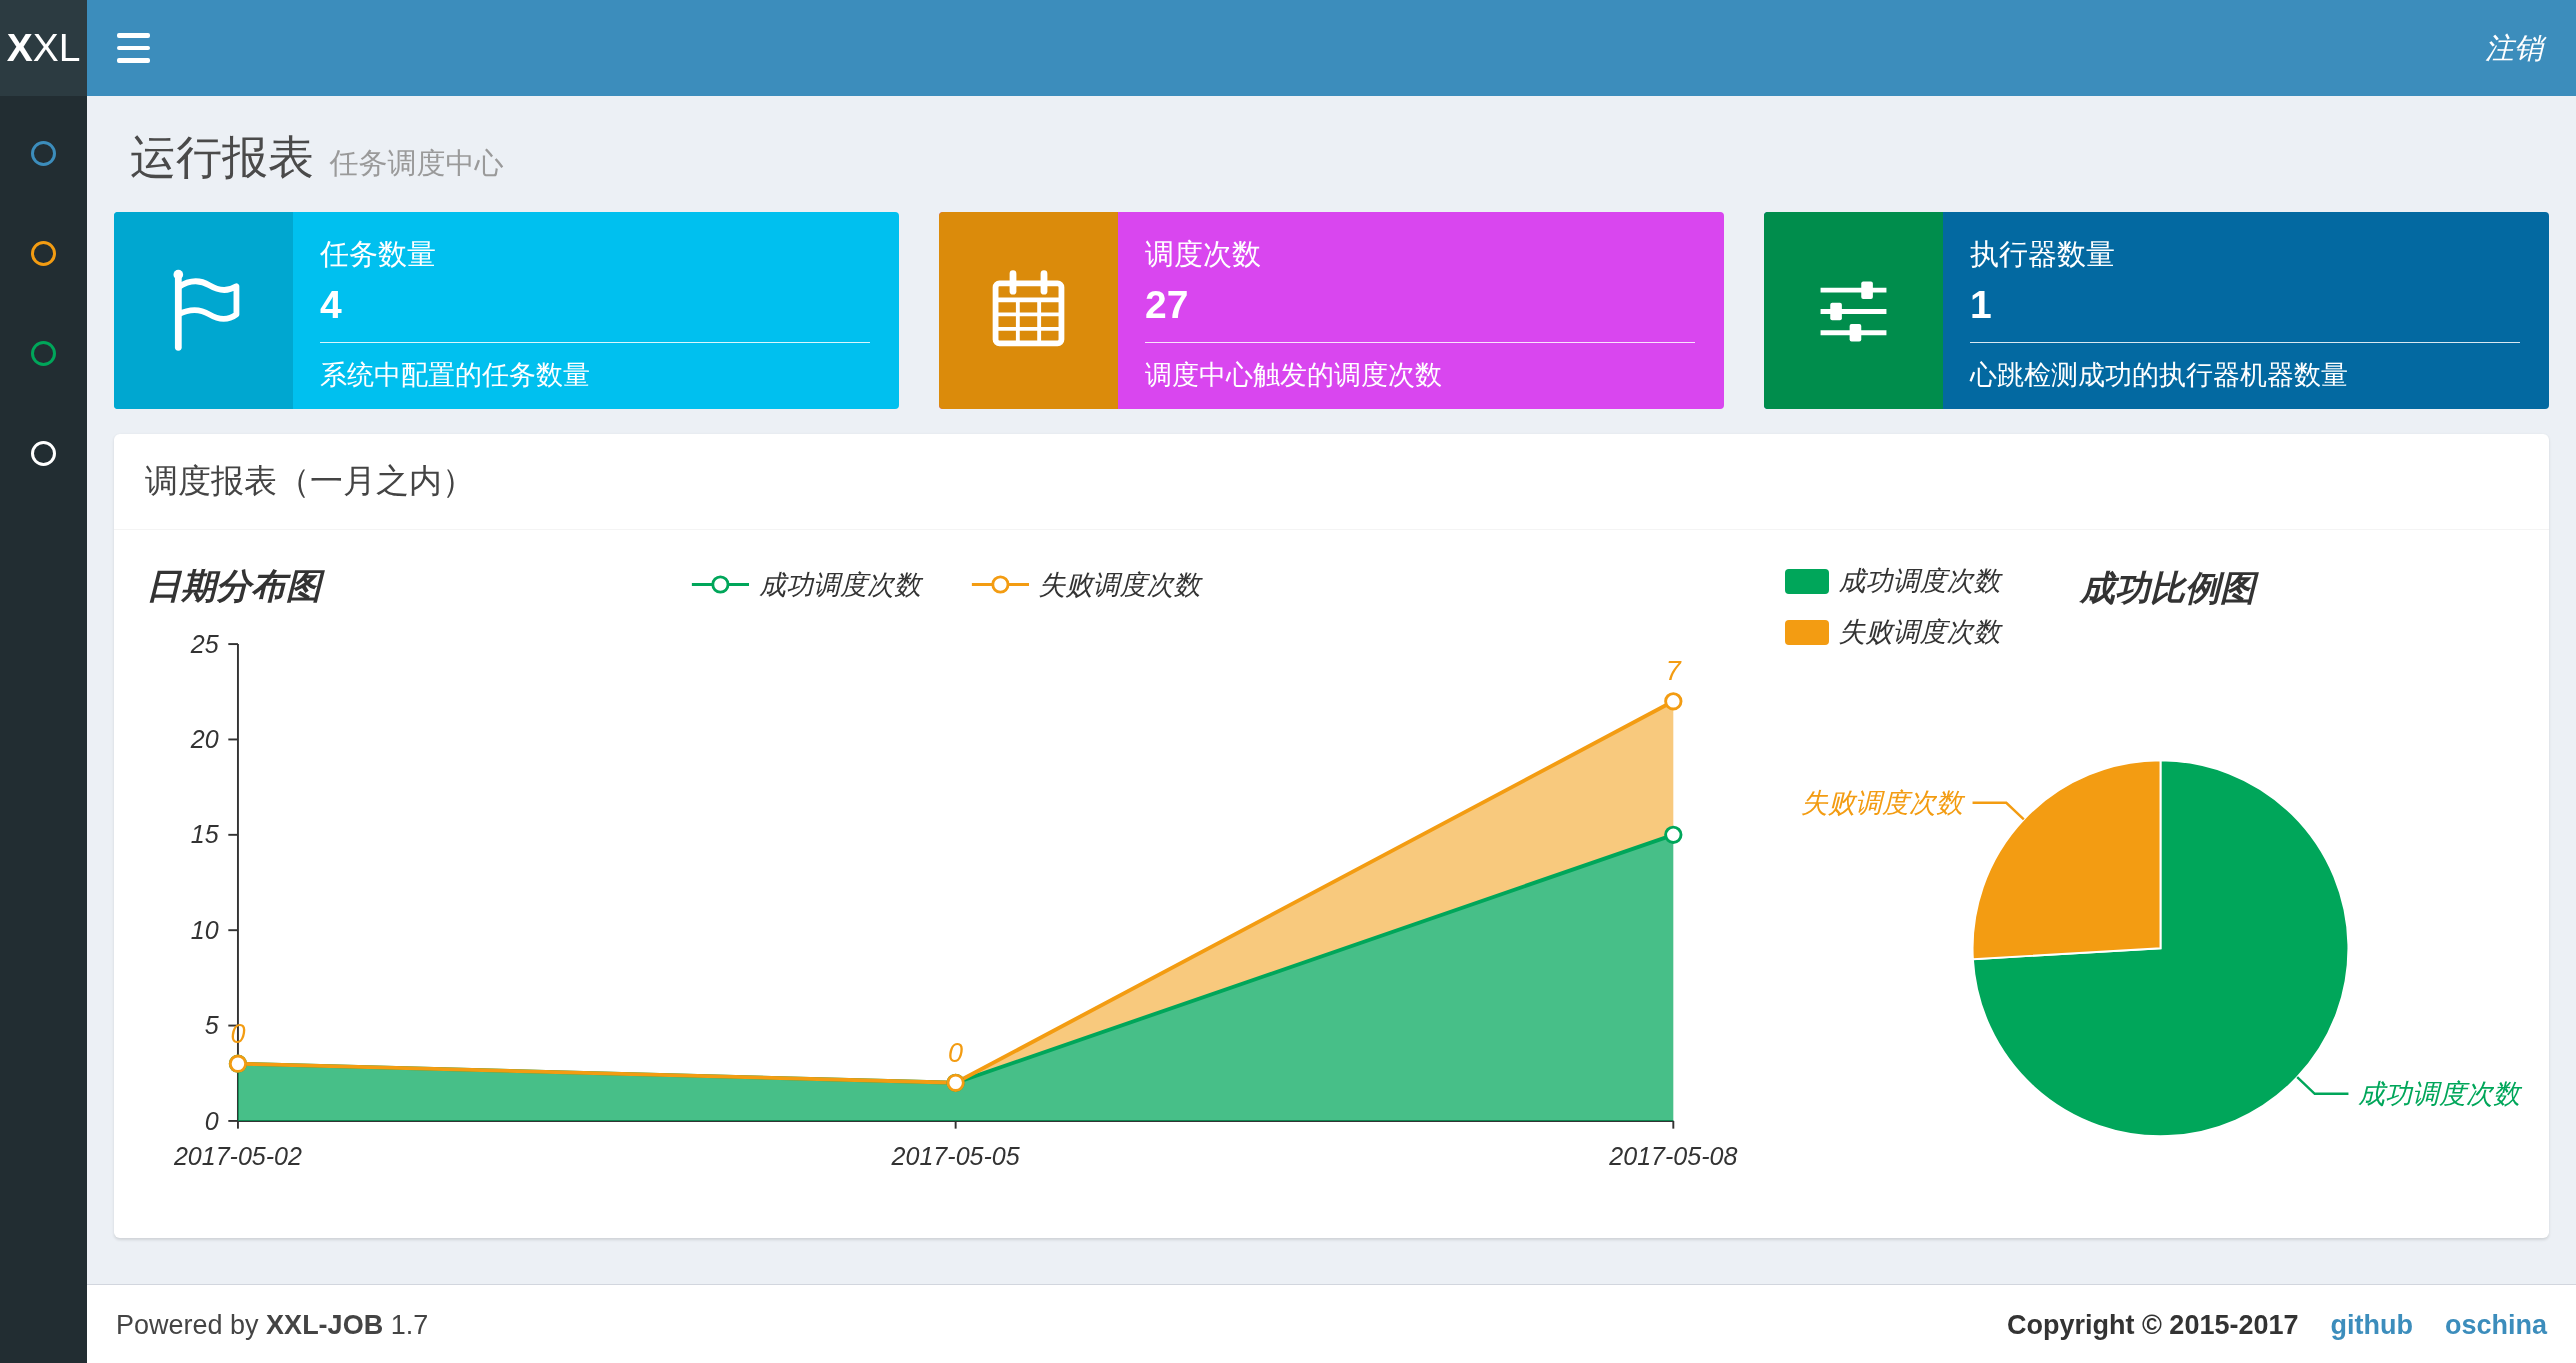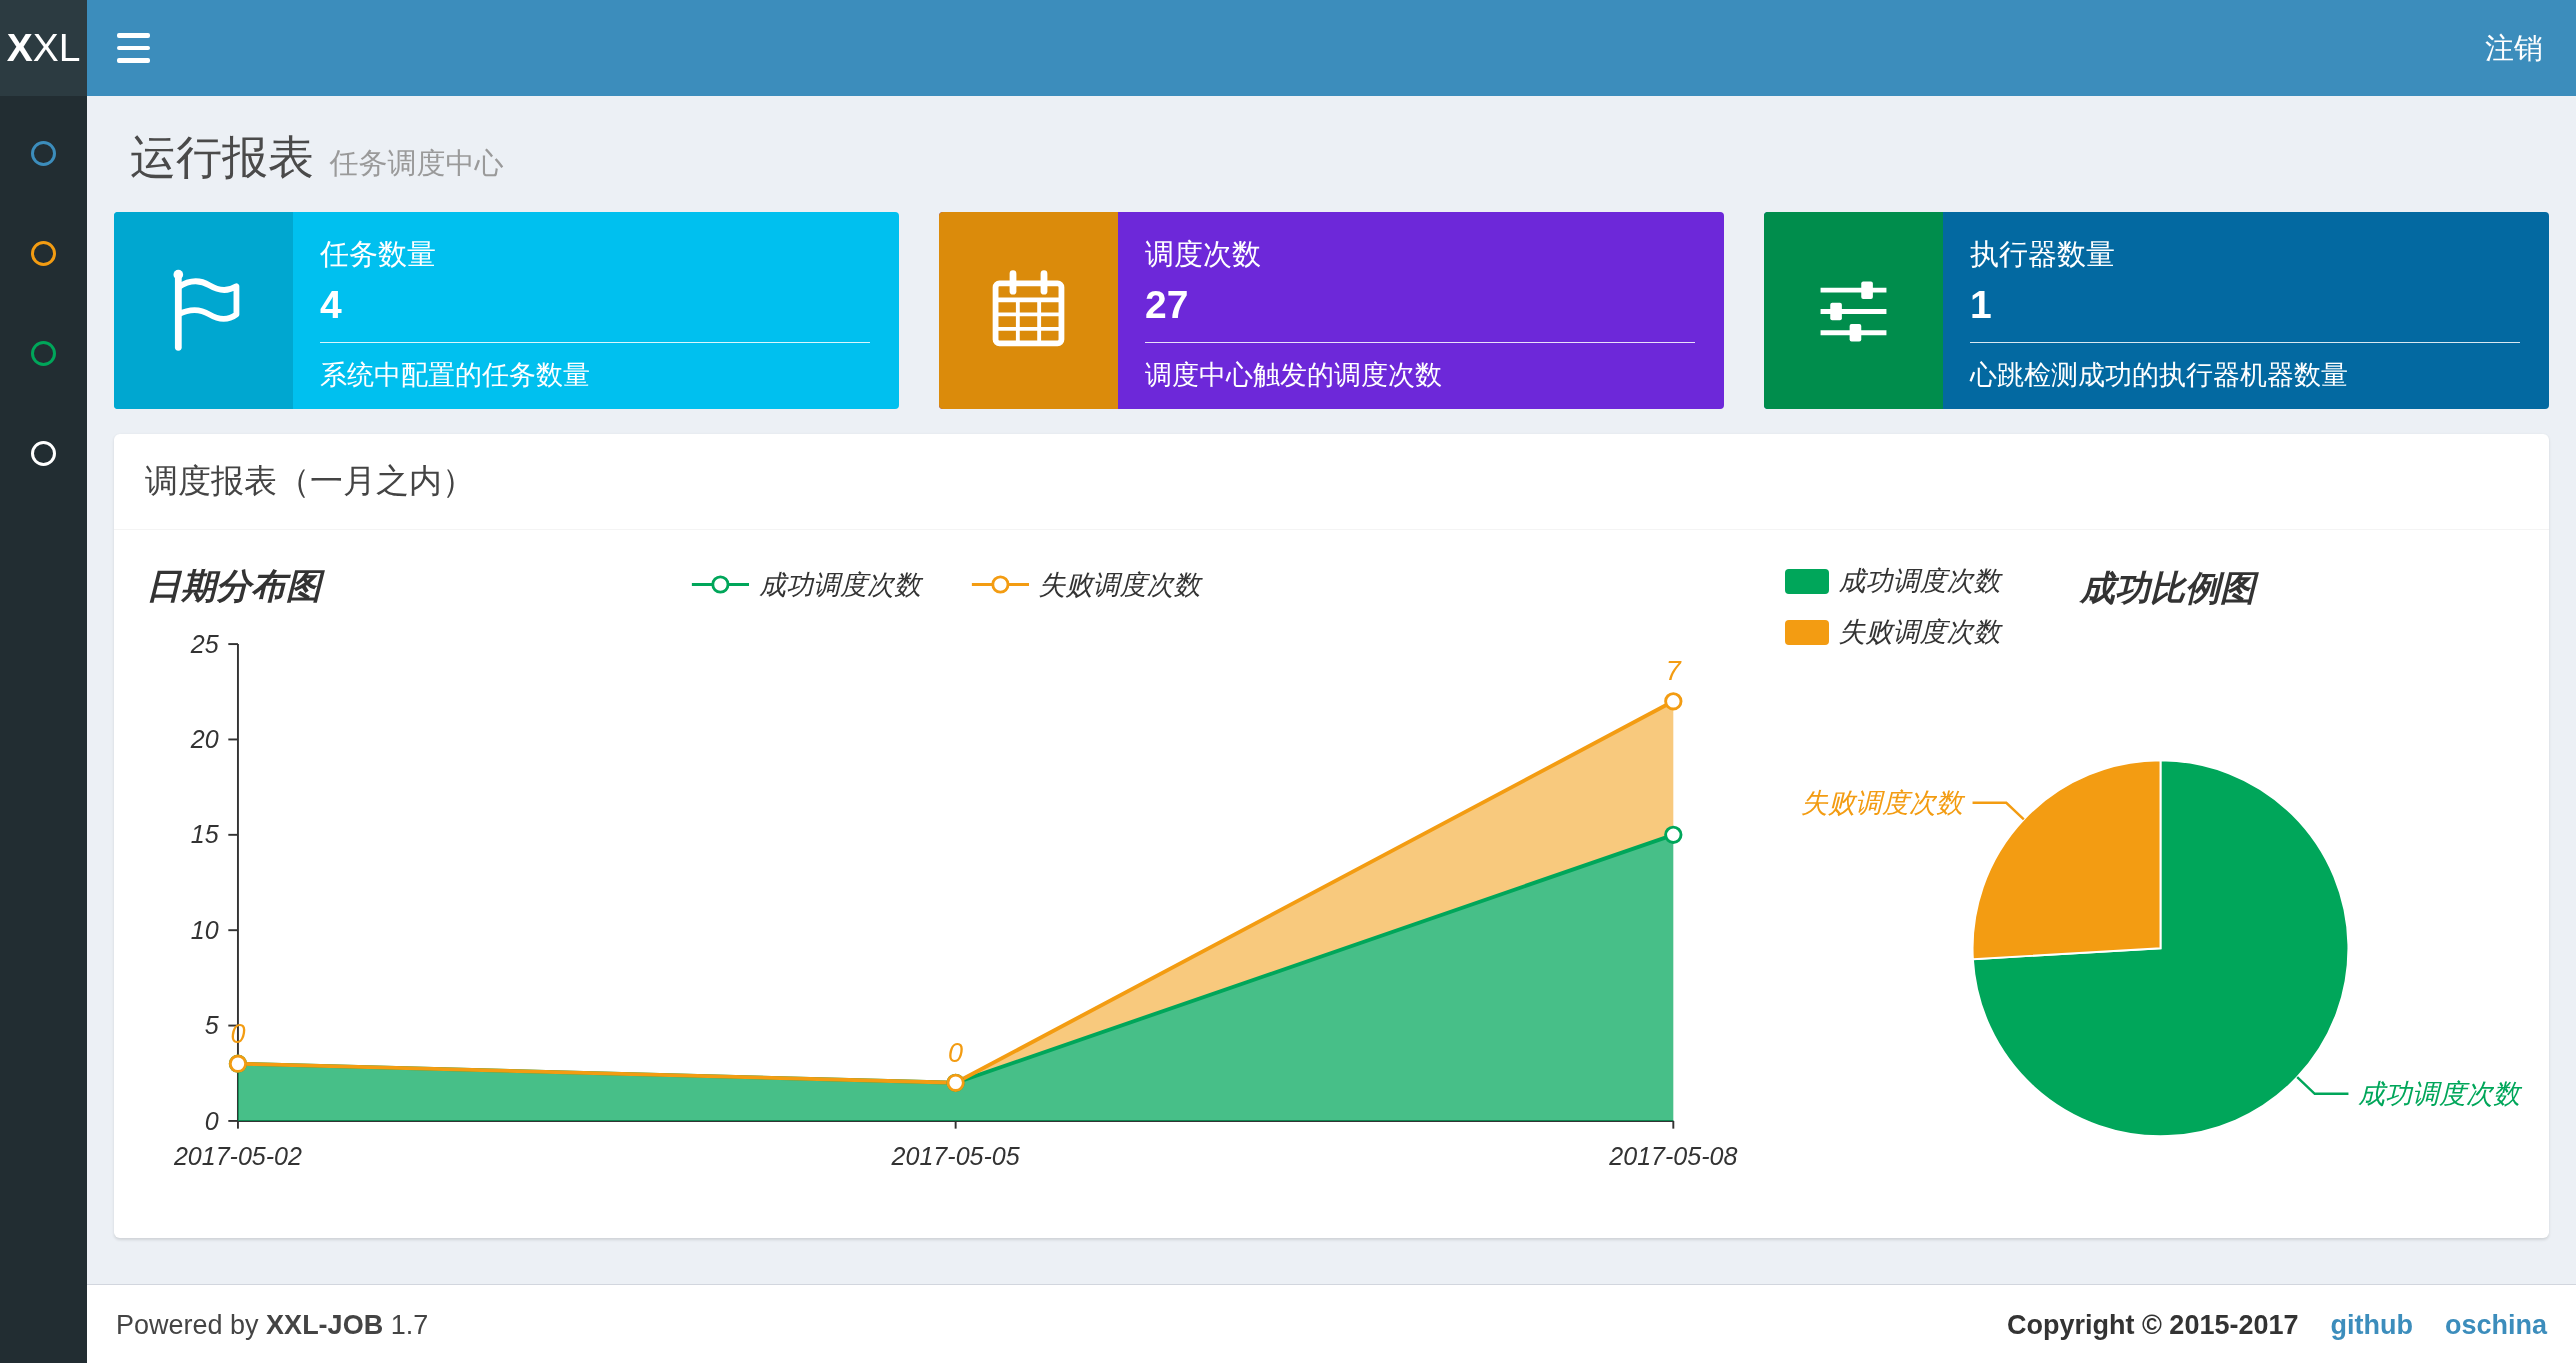--- a/index.html
+++ b/index.html
@@ -6,21 +6,21 @@
   html,body { background:#ecf0f5; font-family:"Liberation Sans","DejaVu Sans",sans-serif; }
   body { width:2576px; height:1363px; overflow:hidden; position:relative; }
 
   
   .navbar { height:96px; background:#3c8dbc; display:flex; align-items:stretch; position:relative; z-index:5; }
   .logo { width:87px; background:#2c3b41; color:#fff; display:flex; align-items:center; justify-content:center; font-size:39px; cursor:pointer; }
   .logo b { font-weight:700; }
   .logo span { font-weight:300; }
   .hamburger { width:93px; display:flex; flex-direction:column; justify-content:center; align-items:center; gap:7.7px; cursor:pointer; }
   .hamburger .bar { width:33px; height:4.8px; background:#fff; border-radius:1.9px; }
-  .logout { margin-left:auto; color:#fff; font-size:29px; line-height:96px; padding:0 33px; text-decoration:none; cursor:pointer; }
+  .logout { margin-left:auto; color:#fff; font-size:29px; line-height:96px; padding:0 33px; text-decoration:none; cursor:pointer;font-style:italic; }
 
   
   .sidebar { position:absolute; left:0; top:96px; bottom:0; width:87px; background:#222d32; padding-top:7.7px; }
   .side-item { height:100px; display:flex; align-items:center; justify-content:center; cursor:pointer; }
   .circle-icon { width:25px; height:25px; border:3.9px solid #fff; border-radius:50%; }
 
   
   .content-wrapper { margin-left:87px; padding:31px 27px 0; min-height:1188px; }
 
   .page-header { margin:0 0 23px 16px; }
@@ -110,21 +110,21 @@
         </svg>
       </div>
       <div class="info-content">
         <div class="info-label">任务数量</div>
         <div class="info-value">4</div>
         <hr class="info-hr">
         <div class="info-desc">系统中配置的任务数量</div>
       </div>
     </div>
 
-    <div class="info-box" style="background: #6d28d9;">
+    <div class="info-box" style="background: #d946ef;">
       <div class="info-icon" style="background: rgb(219, 139, 11);">
         <svg width="93" height="93" viewBox="0 0 96 96">
           <rect x="14" y="20" width="68" height="62" rx="4" fill="none" stroke="#fff" stroke-width="6"></rect>
           <line x1="32" y1="10" x2="32" y2="28" stroke="#fff" stroke-width="7" stroke-linecap="round"></line>
           <line x1="64" y1="10" x2="64" y2="28" stroke="#fff" stroke-width="7" stroke-linecap="round"></line>
           <line x1="14" y1="37" x2="82" y2="37" stroke="#fff" stroke-width="5"></line>
           <line x1="37" y1="37" x2="37" y2="82" stroke="#fff" stroke-width="4"></line>
           <line x1="59" y1="37" x2="59" y2="82" stroke="#fff" stroke-width="4"></line>
           <line x1="14" y1="52" x2="82" y2="52" stroke="#fff" stroke-width="4"></line>
           <line x1="14" y1="67" x2="82" y2="67" stroke="#fff" stroke-width="4"></line>

